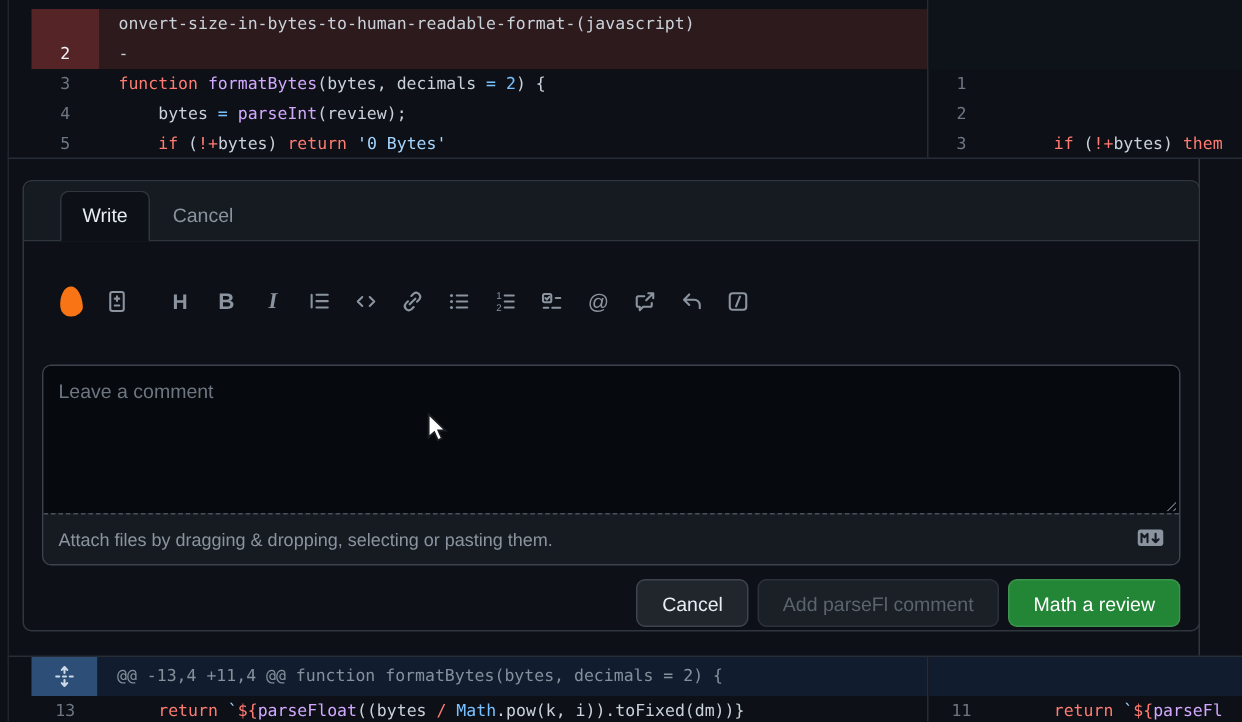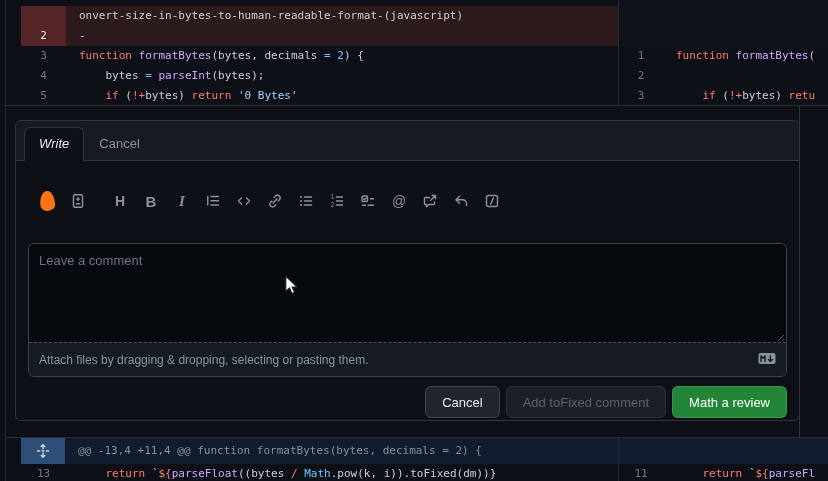--- a/index.html
+++ b/index.html
@@ -37,21 +37,21 @@
   .comment-region{position:absolute;left:5px;top:106px;width:795px;height:331px;box-sizing:border-box;
     background:#0d1117;border-left:1px solid #21262d;border-right:1px solid #30363d;}
   .comment-box{position:absolute;left:9px;top:14px;width:785px;height:301px;box-sizing:border-box;
     background:#0d1117;border:1px solid #30363d;border-radius:6px;}
   .tabnav{height:40px;background:#161b22;border-bottom:1px solid #30363d;border-radius:6px 6px 0 0;
     display:flex;align-items:flex-end;padding-left:8px;box-sizing:border-box;}
   .tab{height:34px;line-height:32px;padding:0 14px;font-size:13px;color:#8b949e;background:none;
     border:1px solid transparent;margin-bottom:-1px;border-radius:6px 6px 0 0;cursor:pointer;
     font-family:inherit;}
   .tab.active{background:#0d1117;border-color:#30363d;border-bottom-color:#0d1117;color:#e6edf3;}
-  .tab-write{margin-left:0;font-style:italic;}
+  .tab-write{margin-left:16px;}
 
   .form-body{padding:0 12px;}
   .toolbar{margin:30px 0 0 10px;display:flex;align-items:center;gap:13px;height:20px;}
   .tb{width:18px;height:18px;display:flex;align-items:center;justify-content:center;color:#8b949e;
     background:none;border:0;padding:0;cursor:pointer;}
   .tb-heading{margin-left:11px;}
   .txt-icon{font-size:14px;font-weight:600;font-family:"Liberation Sans",sans-serif;}
   .txt-b{font-weight:700;font-size:15px;}
   .txt-i{font-style:italic;font-weight:600;font-size:15px;font-family:"Liberation Serif",serif;}
   .txt-at{font-weight:400;font-size:14px;}
@@ -81,29 +81,29 @@
 </head>
 <body>
 
 <div class="page">
 
   <section class="diff-section diff-top">
     <div class="pane pane-left">
         <div class="drow del cut"><span class="lnum"></span><span class="lcode"><span style="color: rgb(201, 209, 217);">onvert-size-in-bytes-to-human-readable-format-(javascript)</span></span></div>
         <div class="drow del"><span class="lnum">2</span><span class="lcode"><span style="color: rgb(201, 209, 217);">-</span></span></div>
         <div class="drow ctx"><span class="lnum">3</span><span class="lcode"><span style="color: rgb(255, 123, 114);">function </span><span style="color: rgb(210, 168, 255);">formatBytes</span><span style="color: rgb(201, 209, 217);">(bytes, decimals </span><span style="color: rgb(121, 192, 255);">=</span><span style="color: rgb(201, 209, 217);"> </span><span style="color: rgb(121, 192, 255);">2</span><span style="color: rgb(201, 209, 217);">) {</span></span></div>
-        <div class="drow ctx"><span class="lnum">4</span><span class="lcode"><span style="color: rgb(201, 209, 217);">    bytes </span><span style="color: rgb(121, 192, 255);">=</span><span style="color: rgb(201, 209, 217);"> </span><span style="color: rgb(210, 168, 255);">parseInt</span><span style="color: rgb(201, 209, 217);">(bytes);</span></span></div>
+        <div class="drow ctx"><span class="lnum">4</span><span class="lcode"><span style="color: rgb(201, 209, 217);">    bytes </span><span style="color: rgb(121, 192, 255);">=</span><span style="color: rgb(201, 209, 217);"> </span><span style="color: rgb(210, 168, 255);">parseInt</span><span style="color: rgb(201, 209, 217);">(review);</span></span></div>
         <div class="drow ctx"><span class="lnum">5</span><span class="lcode"><span style="color: rgb(201, 209, 217);">    </span><span style="color: rgb(255, 123, 114);">if</span><span style="color: rgb(201, 209, 217);"> (</span><span style="color: rgb(255, 123, 114);">!+</span><span style="color: rgb(201, 209, 217);">bytes) </span><span style="color: rgb(255, 123, 114);">return</span><span style="color: rgb(201, 209, 217);"> </span><span style="color: rgb(165, 214, 255);">'0 Bytes'</span></span></div>
       </div>
     <div class="pane pane-right">
         <div class="drow empty cut"><span class="lnum"></span><span class="lcode"></span></div>
         <div class="drow empty"><span class="lnum"></span><span class="lcode"></span></div>
-        <div class="drow ctx"><span class="lnum">1</span><span class="lcode"><span style="color: rgb(255, 123, 114);">function </span><span style="color: rgb(210, 168, 255);">formatBytes</span><span style="color: rgb(201, 209, 217);">(</span></span></div>
+        <div class="drow ctx"><span class="lnum">1</span></div>
         <div class="drow ctx"><span class="lnum">2</span></div>
-        <div class="drow ctx"><span class="lnum">3</span><span class="lcode"><span style="color: rgb(201, 209, 217);">    </span><span style="color: rgb(255, 123, 114);">if</span><span style="color: rgb(201, 209, 217);"> (</span><span style="color: rgb(255, 123, 114);">!+</span><span style="color: rgb(201, 209, 217);">bytes) </span><span style="color: rgb(255, 123, 114);">retu</span></span></div>
+        <div class="drow ctx"><span class="lnum">3</span><span class="lcode"><span style="color: rgb(201, 209, 217);">    </span><span style="color: rgb(255, 123, 114);">if</span><span style="color: rgb(201, 209, 217);"> (</span><span style="color: rgb(255, 123, 114);">!+</span><span style="color: rgb(201, 209, 217);">bytes) </span><span style="color: rgb(255, 123, 114);">them</span></span></div>
       </div>
   </section>
 
   <section class="comment-region">
     <div class="comment-box">
       <div class="tabnav">
         <button class="tab tab-write active">Write</button>
         <button class="tab">Cancel</button>
       </div>
       <div class="form-body">
@@ -193,21 +193,21 @@
               <svg width="18" height="13" viewBox="0 0 18 12">
                 <rect x="0.5" y="0.5" width="17" height="11" rx="2" fill="#8b949e"></rect>
                 <path d="M3 9V3.4l2 2.3 2-2.3V9M12.4 3.4V9M10.4 7l2 2 2-2" stroke="#161b22" stroke-width="1.4" fill="none" stroke-linecap="round" stroke-linejoin="round"></path>
               </svg>
             </span>
           </div>
         </div>
 
         <div class="actions">
           <button class="btn btn-cancel">Cancel</button>
-          <button class="btn btn-disabled">Add toFixed comment</button>
+          <button class="btn btn-disabled">Add parseFl comment</button>
           <button class="btn btn-primary">Math a review</button>
         </div>
       </div>
     </div>
   </section>
 
   <section class="diff-section diff-bottom">
     <div class="pane pane-left">
       <div class="hunk-row">
         <button class="expander">

